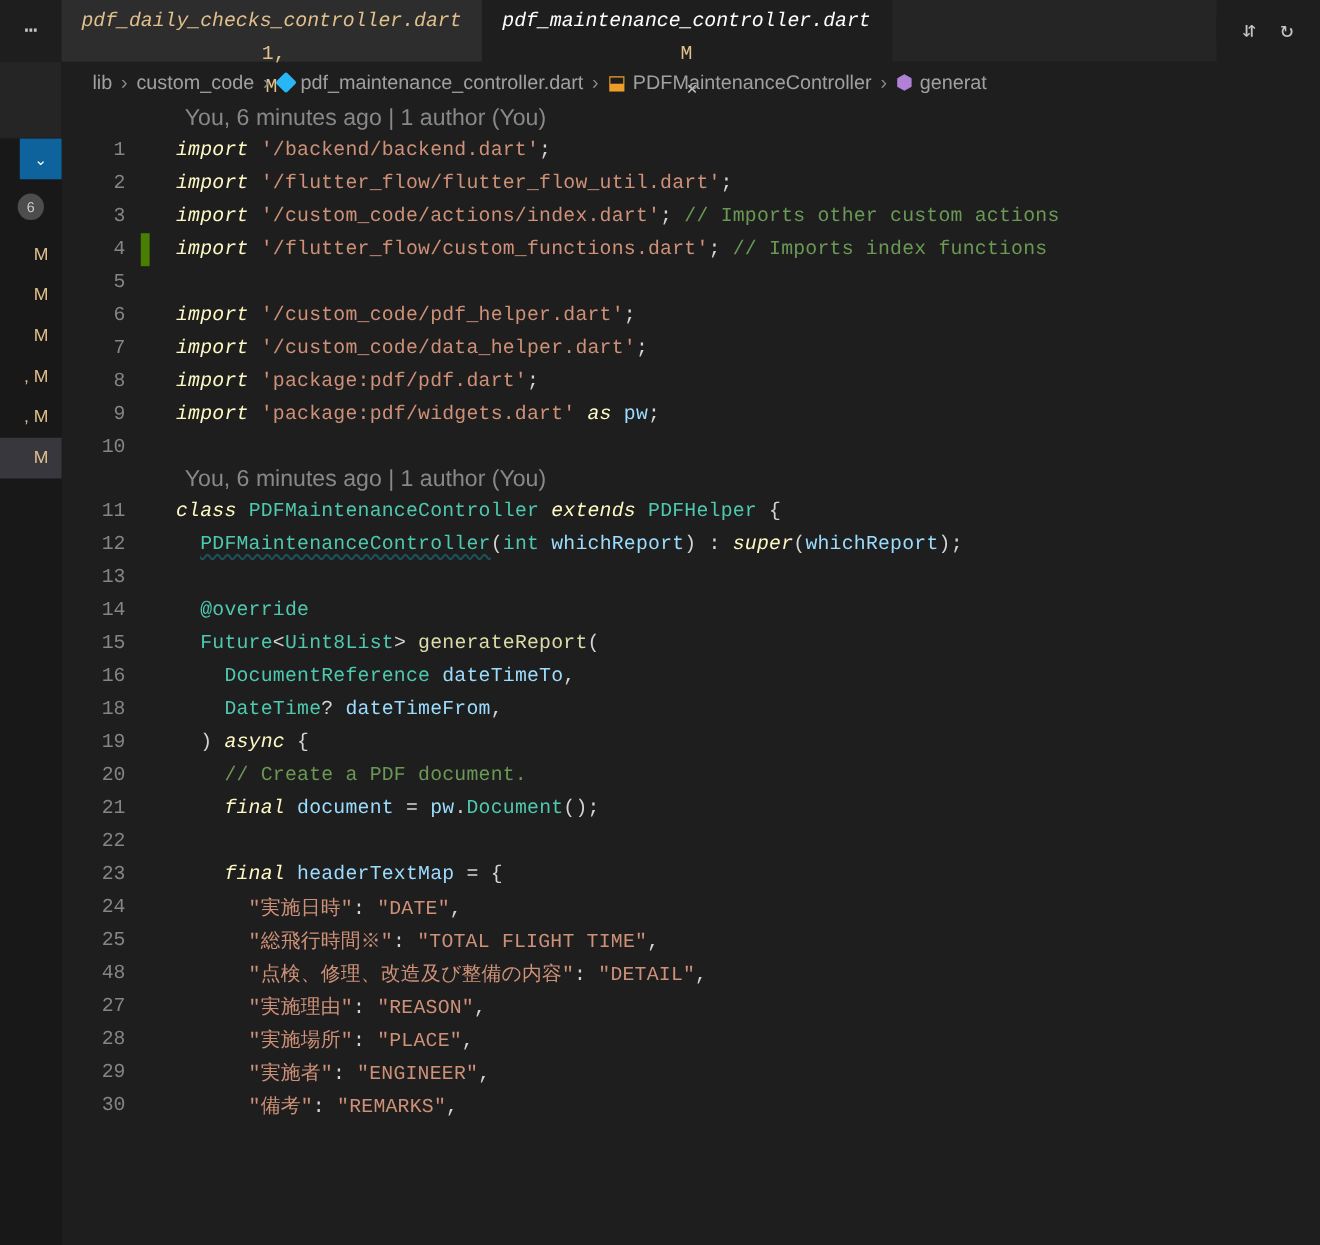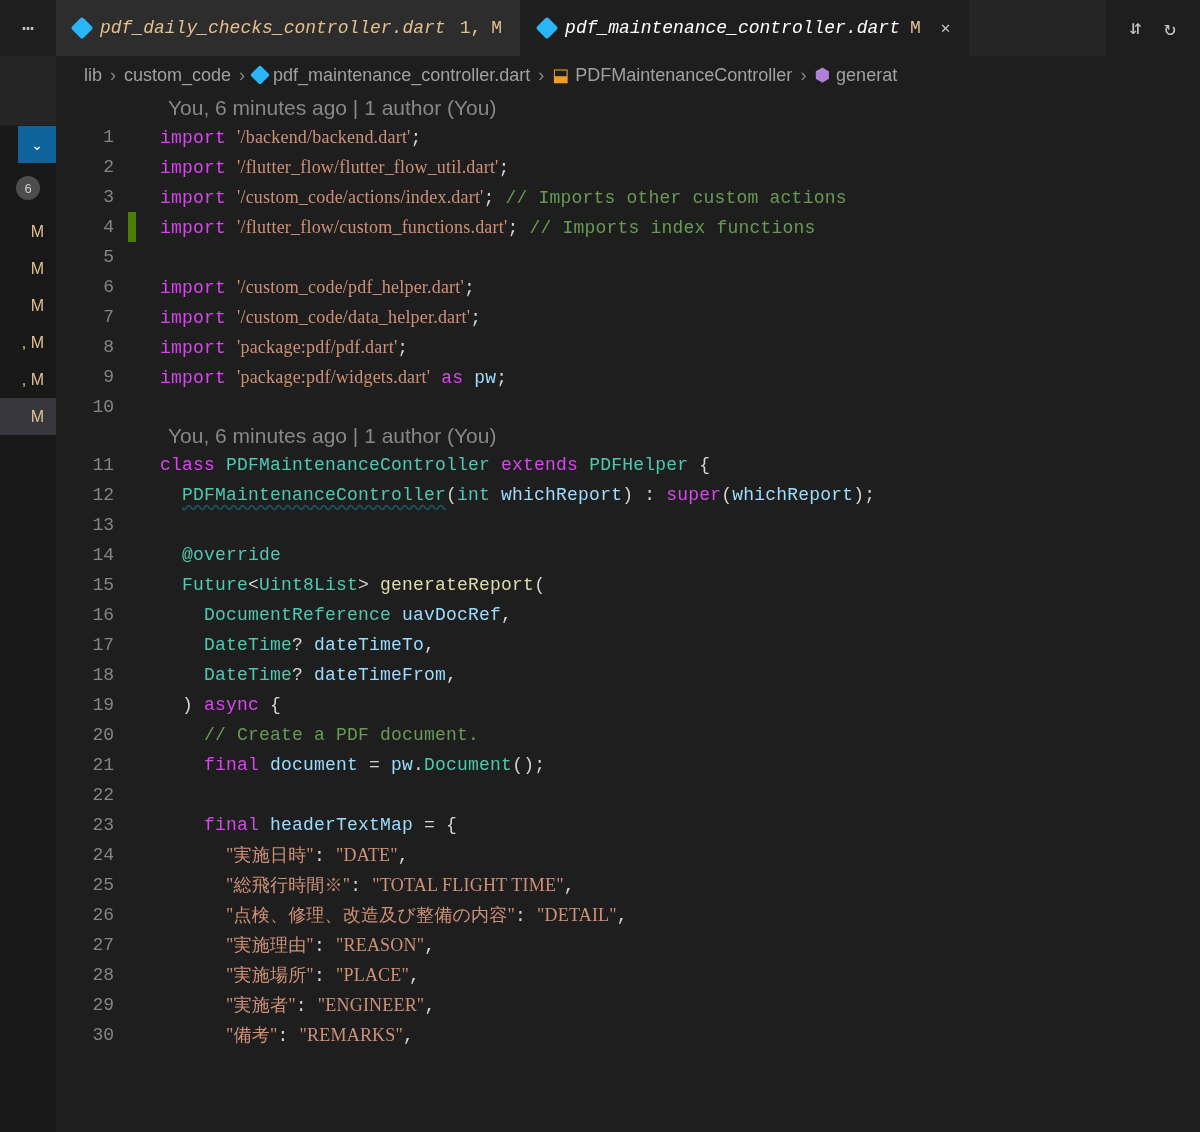--- a/index.html
+++ b/index.html
@@ -37,20 +37,21 @@
   .tab {
     display: flex;
     align-items: center;
     padding: 0 18px;
     gap: 10px;
     background: #2d2d2d;
     border-right: 1px solid #1e1e1e;
     cursor: pointer;
     white-space: nowrap;
     font-size: 18px;
+    flex-direction: column;
   }
   .tab.inactive { background: #2d2d2d; }
   .tab.active { background: #1e1e1e; }
   .tab .dart-icon {
     width: 16px; height: 16px;
     background:#29b6f6;
     transform: rotate(45deg);
     border-radius: 2px;
   }
   .tab .fname { font-style: italic; }
@@ -163,22 +164,22 @@
   }
   .gutter-dec.mod { background:#487e02; }
   .code {
     padding-left: 24px;
     white-space: pre;
     font-size: 18px;
     letter-spacing: 0.2px;
   }
 
   
-  .k { color:#d946ef; }        
-  .s { color:#ce9178;font-family:Liberation Serif, serif; }        
+  .k { color:#fef9c3;font-style:italic; }        
+  .s { color:#ce9178; }        
   .c { color:#6a9955; }        
   .t { color:#4ec9b0; }        
   .f { color:#dcdcaa; }        
   .v { color:#9cdcfe; }        
   .p { color:#d4d4d4; }        
   .anno { color:#4ec9b0; }
   .warn { text-decoration: underline wavy #17a2b866; text-underline-offset:4px;}
 
   .compare-icon::before {
     content: "⇆";
@@ -266,29 +267,28 @@
       <div class="code-line"><div class="lineno">9</div><div class="gutter-dec"></div><div class="code"><span class="k">import</span><span class="p"> </span><span class="s">'package:pdf/widgets.dart'</span><span class="p"> </span><span class="k">as</span><span class="p"> </span><span class="v">pw</span><span class="p">;</span></div></div>
       <div class="code-line"><div class="lineno">10</div><div class="gutter-dec"></div><div class="code"></div></div>
     </div>
   <div class="codelens">You, 6 minutes ago | 1 author (You)</div>
   <div id="code-block-2">
       <div class="code-line"><div class="lineno">11</div><div class="gutter-dec"></div><div class="code"><span class="k">class</span><span class="p"> </span><span class="t">PDFMaintenanceController</span><span class="p"> </span><span class="k">extends</span><span class="p"> </span><span class="t">PDFHelper</span><span class="p"> {</span></div></div>
       <div class="code-line"><div class="lineno">12</div><div class="gutter-dec"></div><div class="code"><span class="p">  </span><span class="t warn">PDFMaintenanceController</span><span class="p">(</span><span class="t">int</span><span class="p"> </span><span class="v">whichReport</span><span class="p">) : </span><span class="k">super</span><span class="p">(</span><span class="v">whichReport</span><span class="p">);</span></div></div>
       <div class="code-line"><div class="lineno">13</div><div class="gutter-dec"></div><div class="code"></div></div>
       <div class="code-line"><div class="lineno">14</div><div class="gutter-dec"></div><div class="code"><span class="p">  </span><span class="anno">@override</span></div></div>
       <div class="code-line"><div class="lineno">15</div><div class="gutter-dec"></div><div class="code"><span class="p">  </span><span class="t">Future</span><span class="p">&lt;</span><span class="t">Uint8List</span><span class="p">&gt; </span><span class="f">generateReport</span><span class="p">(</span></div></div>
-      <div class="code-line"><div class="lineno">16</div><div class="gutter-dec"></div><div class="code"><span class="p">    </span><span class="t">DocumentReference</span><span class="p"> </span><span class="v">uavDocRef</span><span class="p">,</span></div></div>
-      <div class="code-line"><div class="lineno">17</div><div class="gutter-dec"></div><div class="code"><span class="p">    </span><span class="t">DateTime</span><span class="p">? </span><span class="v">dateTimeTo</span><span class="p">,</span></div></div>
+      <div class="code-line"><div class="lineno">16</div><div class="gutter-dec"></div><div class="code"><span class="p">    </span><span class="t">DocumentReference</span><span class="p"> </span><span class="v">dateTimeTo</span><span class="p">,</span></div></div>
       <div class="code-line"><div class="lineno">18</div><div class="gutter-dec"></div><div class="code"><span class="p">    </span><span class="t">DateTime</span><span class="p">? </span><span class="v">dateTimeFrom</span><span class="p">,</span></div></div>
       <div class="code-line"><div class="lineno">19</div><div class="gutter-dec"></div><div class="code"><span class="p">  ) </span><span class="k">async</span><span class="p"> {</span></div></div>
       <div class="code-line"><div class="lineno">20</div><div class="gutter-dec"></div><div class="code"><span class="p">    </span><span class="c">// Create a PDF document.</span></div></div>
       <div class="code-line"><div class="lineno">21</div><div class="gutter-dec"></div><div class="code"><span class="p">    </span><span class="k">final</span><span class="p"> </span><span class="v">document</span><span class="p"> = </span><span class="v">pw</span><span class="p">.</span><span class="t">Document</span><span class="p">();</span></div></div>
       <div class="code-line"><div class="lineno">22</div><div class="gutter-dec"></div><div class="code"></div></div>
       <div class="code-line"><div class="lineno">23</div><div class="gutter-dec"></div><div class="code"><span class="p">    </span><span class="k">final</span><span class="p"> </span><span class="v">headerTextMap</span><span class="p"> = {</span></div></div>
       <div class="code-line"><div class="lineno">24</div><div class="gutter-dec"></div><div class="code"><span class="p">      </span><span class="s">"実施日時"</span><span class="p">: </span><span class="s">"DATE"</span><span class="p">,</span></div></div>
       <div class="code-line"><div class="lineno">25</div><div class="gutter-dec"></div><div class="code"><span class="p">      </span><span class="s">"総飛行時間※"</span><span class="p">: </span><span class="s">"TOTAL FLIGHT TIME"</span><span class="p">,</span></div></div>
-      <div class="code-line"><div class="lineno">26</div><div class="gutter-dec"></div><div class="code"><span class="p">      </span><span class="s">"点検、修理、改造及び整備の内容"</span><span class="p">: </span><span class="s">"DETAIL"</span><span class="p">,</span></div></div>
+      <div class="code-line"><div class="lineno">48</div><div class="gutter-dec"></div><div class="code"><span class="p">      </span><span class="s">"点検、修理、改造及び整備の内容"</span><span class="p">: </span><span class="s">"DETAIL"</span><span class="p">,</span></div></div>
       <div class="code-line"><div class="lineno">27</div><div class="gutter-dec"></div><div class="code"><span class="p">      </span><span class="s">"実施理由"</span><span class="p">: </span><span class="s">"REASON"</span><span class="p">,</span></div></div>
       <div class="code-line"><div class="lineno">28</div><div class="gutter-dec"></div><div class="code"><span class="p">      </span><span class="s">"実施場所"</span><span class="p">: </span><span class="s">"PLACE"</span><span class="p">,</span></div></div>
       <div class="code-line"><div class="lineno">29</div><div class="gutter-dec"></div><div class="code"><span class="p">      </span><span class="s">"実施者"</span><span class="p">: </span><span class="s">"ENGINEER"</span><span class="p">,</span></div></div>
       <div class="code-line"><div class="lineno">30</div><div class="gutter-dec"></div><div class="code"><span class="p">      </span><span class="s">"備考"</span><span class="p">: </span><span class="s">"REMARKS"</span><span class="p">,</span></div></div>
     </div>
 </div>
 
 </body></html>

